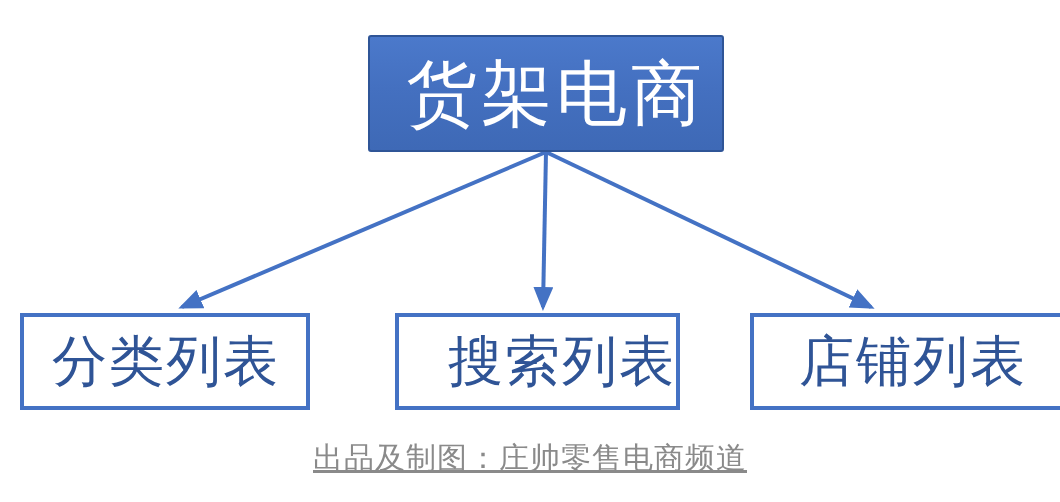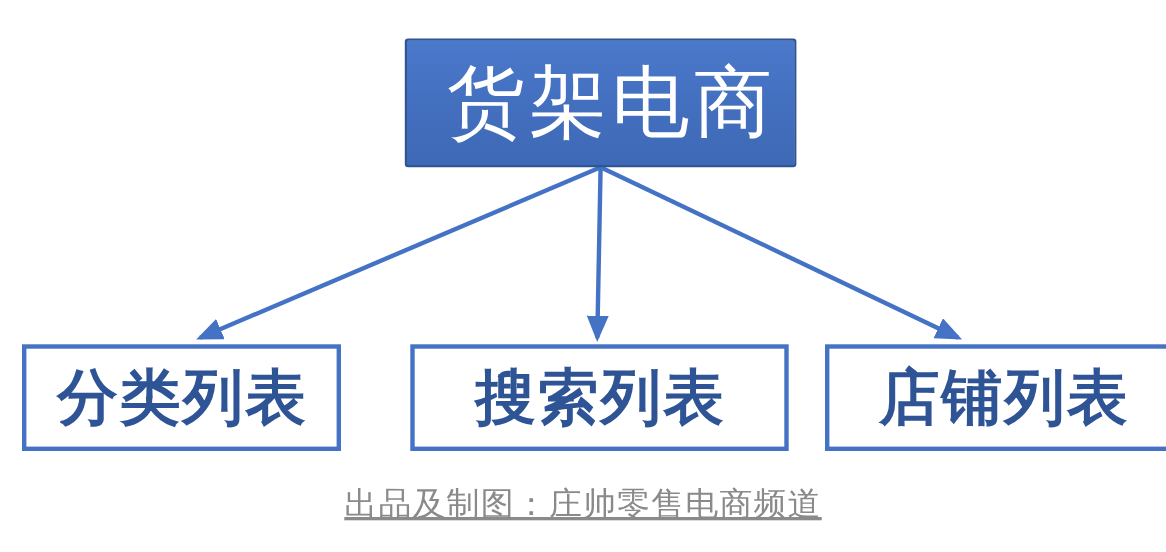--- a/index.html
+++ b/index.html
@@ -53,28 +53,28 @@
     box-sizing: border-box;
     background: #ffffff;
     border: 4px solid #4472c4;
     display: flex;
     align-items: center;
     justify-content: center;
   }
   .child-box .label {
     color: #2f5496;
     font-size: 55px;
-    font-weight: 700;
+    font-weight: 400;
     letter-spacing: 2px;
     line-height: 1;
     white-space: nowrap;
     margin-left: 2px;
   }
   .child-box.pos-1 { left: 20px;  width: 290px; }
-  .child-box.pos-2 { left: 373px; width: 344px; }
+  .child-box.pos-2 { left: 395px; width: 285px; justify-content: flex-end; }
   .child-box.pos-3 { left: 750px; width: 324px; }
   
   .caption {
     position: absolute;
     left: 0;
     top: 438px;
     width: 1060px;
     text-align: center;
     color: #8a8a8a;
     font-size: 30px;

